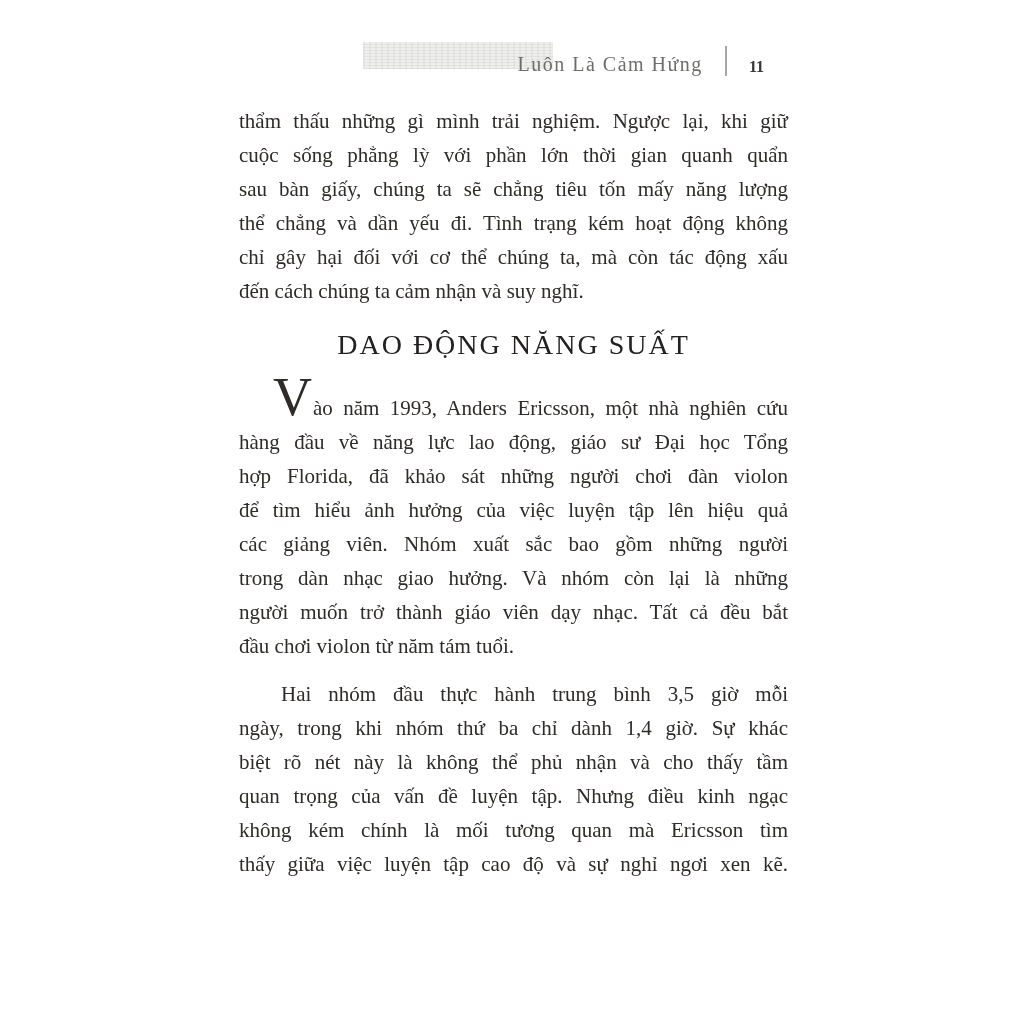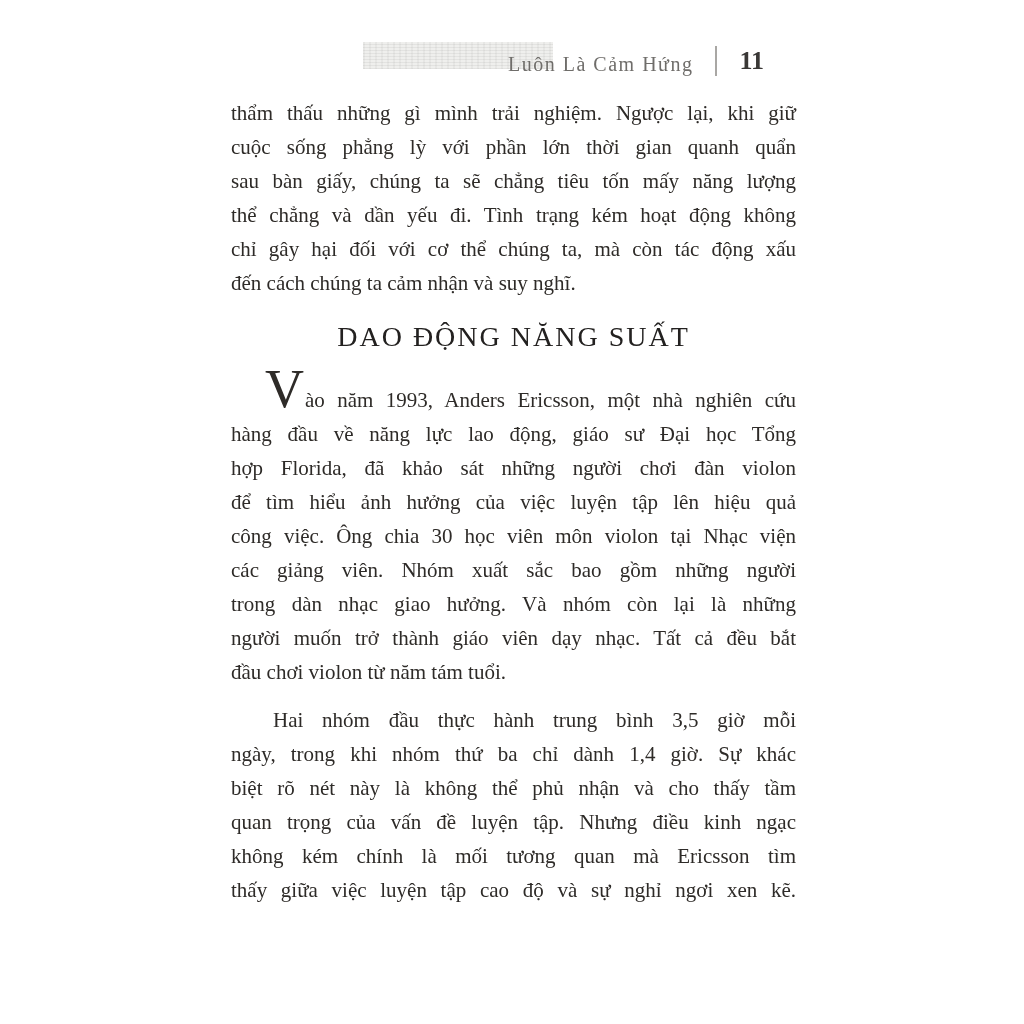--- a/index.html
+++ b/index.html
@@ -43,34 +43,34 @@
     letter-spacing: 1.5px;
     color: #6f6d6a;
     white-space: nowrap;
   }
   .header-divider {
     width: 2px;
     height: 30px;
     background: #a9a7a4;
   }
   .page-number {
-    font-size: 26px;
+    font-size: 16px;
     font-weight: bold;
     color: #3a3836;
   }
 
   
   .content-column {
     position: absolute;
     left: 231px;
     top: 96px;
     width: 565px;
     font-size: 21px;
   }
-  .paragraph { margin: 0; }
+  .paragraph { margin: 8px; }
   .line {
     height: 34px;
     line-height: 34px;
     text-align: justify;
     white-space: normal;
   }
   .line::after {
     content: "";
     display: inline-block;
     width: 100%;
@@ -136,21 +136,20 @@
     <div class="section-heading">DAO ĐỘNG NĂNG SUẤT</div>
 
     <div class="paragraph">
       <div class="line first-line-drop">
         <span class="initial">V</span><span>ào năm 1993, Anders Ericsson, một nhà nghiên cứu</span>
       </div>
       <div>
           <div class="line">hàng đầu về năng lực lao động, giáo sư Đại học Tổng</div>
           <div class="line">hợp Florida, đã khảo sát những người chơi đàn violon</div>
           <div class="line">để tìm hiểu ảnh hưởng của việc luyện tập lên hiệu quả</div>
-          <div class="line">công việc. Ông chia 30 học viên môn violon tại Nhạc viện</div>
           <div class="line">các giảng viên. Nhóm xuất sắc bao gồm những người</div>
           <div class="line">trong dàn nhạc giao hưởng. Và nhóm còn lại là những</div>
           <div class="line">người muốn trở thành giáo viên dạy nhạc. Tất cả đều bắt</div>
           <div class="line last">đầu chơi violon từ năm tám tuổi.</div>
         </div>
     </div>
 
     <div class="paragraph para-spacer indent-first">
         <div class="line">Hai nhóm đầu thực hành trung bình 3,5 giờ mỗi</div>
         <div class="line">ngày, trong khi nhóm thứ ba chỉ dành 1,4 giờ. Sự khác</div>

